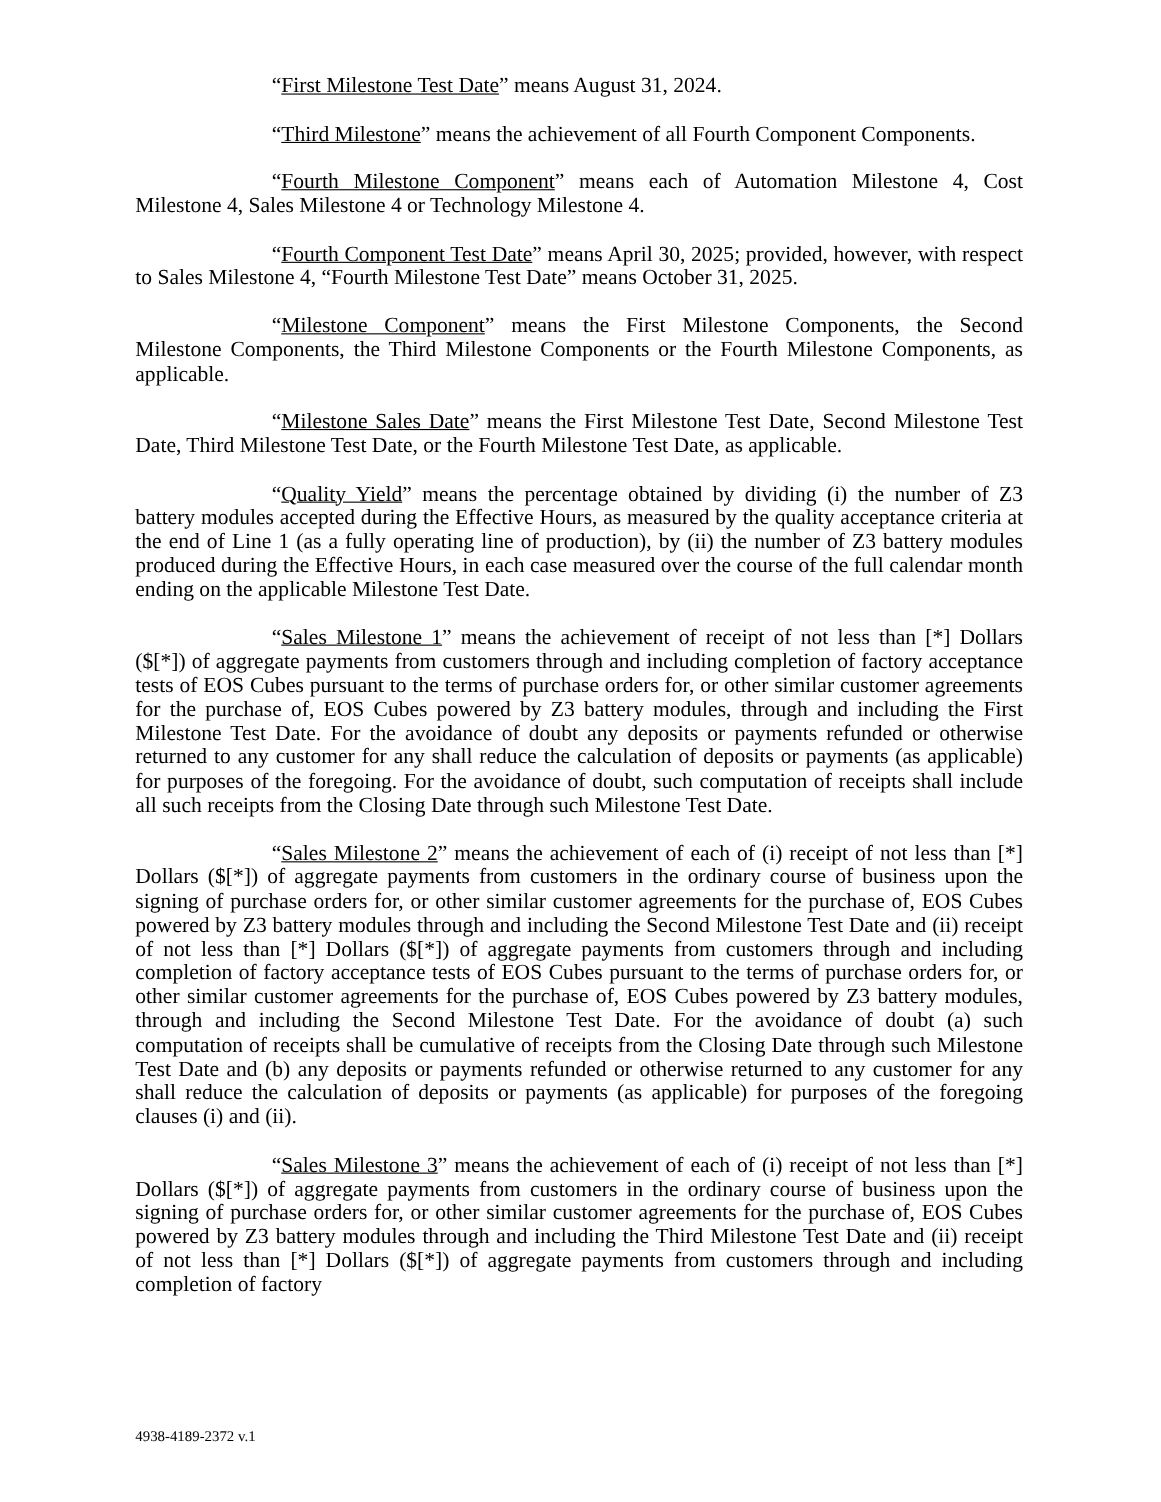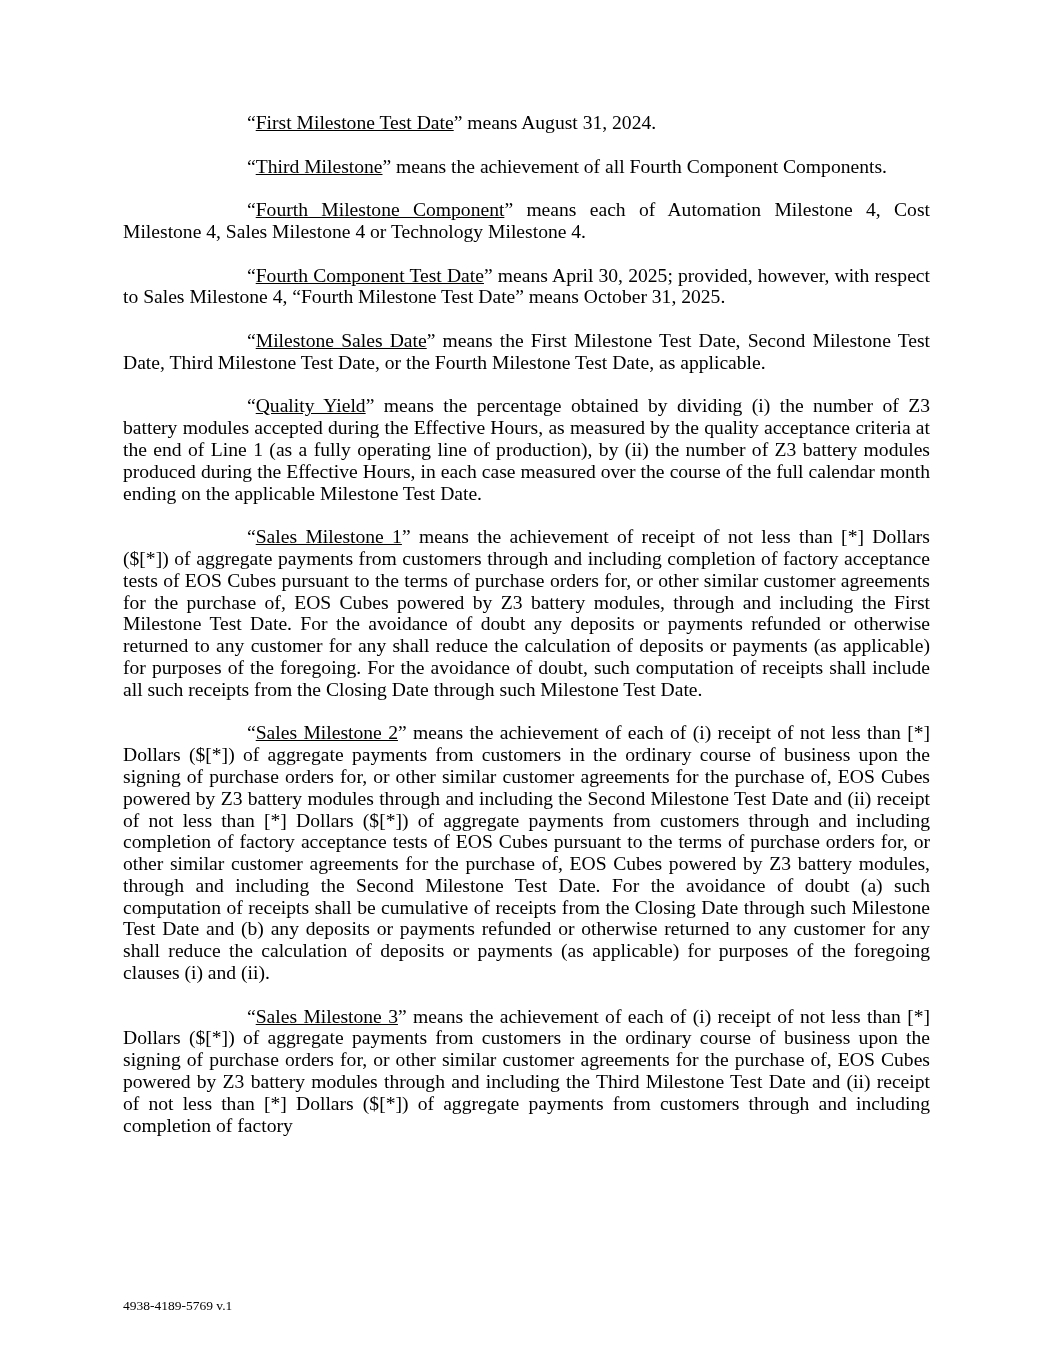--- a/index.html
+++ b/index.html
@@ -6,21 +6,21 @@
   html, body { background: #ffffff; }
   .page {
     position: relative;
     width: 1055px;
     height: 1333px;
     background: #ffffff;
     color: #000000;
     font-family: "Liberation Serif", "DejaVu Serif", serif;
     font-size: 19.6px;
     line-height: 21.8px;
-    padding: 112px 125px 0 123px;
+    padding: 68px 125px 0 123px;
     overflow: hidden;
   }
   .def-para {
     text-align: justify;
     text-indent: 124px;
     margin-bottom: 21.8px;
   }
   .term { text-decoration: underline; }
   .doc-footer {
     position: absolute;
@@ -37,26 +37,27 @@
 
   <p class="def-para"><span>“</span><span class="term">First Milestone Test Date</span><span>” means August 31, 2024.</span></p>
 
   <p class="def-para"><span>“</span><span class="term">Third Milestone</span><span>” means the achievement of all Fourth Component Components.</span></p>
 
   <p class="def-para"><span>“</span><span class="term">Fourth Milestone Component</span><span>” means each of Automation Milestone 4, Cost Milestone 4, Sales Milestone 4 or Technology Milestone 4.</span></p>
 
   <p class="def-para"><span>“</span><span class="term">Fourth Component Test Date</span><span>” means April 30, 2025; provided, however, with respect to Sales Milestone 4, “Fourth Milestone Test Date” means October 31, 2025.</span></p>
 
 
+  <p class="def-para"><span>“</span><span class="term">Milestone Component</span><span>” means the First Milestone Components, the Second Milestone Components, the Third Milestone Components or the Fourth Milestone Components, as applicable.</span></p>
 
   <p class="def-para"><span>“</span><span class="term">Milestone Sales Date</span><span>” means the First Milestone Test Date, Second Milestone Test Date, Third Milestone Test Date, or the Fourth Milestone Test Date, as applicable.</span></p>
 
   <p class="def-para"><span>“</span><span class="term">Quality Yield</span><span>” means the percentage obtained by dividing (i) the number of Z3 battery modules accepted during the Effective Hours, as measured by the quality acceptance criteria at the end of Line 1 (as a fully operating line of production), by (ii) the number of Z3 battery modules produced during the Effective Hours, in each case measured over the course of the full calendar month ending on the applicable Milestone Test Date.</span></p>
 
   <p class="def-para"><span>“</span><span class="term">Sales Milestone 1</span><span>” means the achievement of receipt of not less than [*] Dollars ($[*]) of aggregate payments from customers through and including completion of factory acceptance tests of EOS Cubes pursuant to the terms of purchase orders for, or other similar customer agreements for the purchase of, EOS Cubes powered by Z3 battery modules, through and including the First Milestone Test Date.  For the avoidance of doubt any deposits or payments refunded or otherwise returned to any customer for any shall reduce the calculation of deposits or payments (as applicable) for purposes of the foregoing.  For the avoidance of doubt, such computation of receipts shall include all such receipts from the Closing Date through such Milestone Test Date.</span></p>
 
   <p class="def-para"><span>“</span><span class="term">Sales Milestone 2</span><span>” means the achievement of each of (i) receipt of not less than [*] Dollars ($[*]) of aggregate payments from customers in the ordinary course of business upon the signing of purchase orders for, or other similar customer agreements for the purchase of, EOS Cubes powered by Z3 battery modules through and including the Second Milestone Test Date and (ii) receipt of not less than [*] Dollars ($[*]) of aggregate payments from customers through and including completion of factory acceptance tests of EOS Cubes pursuant to the terms of purchase orders for, or other similar customer agreements for the purchase of, EOS Cubes powered by Z3 battery modules, through and including the Second Milestone Test Date.  For the avoidance of doubt (a) such computation of receipts shall be cumulative of receipts from the Closing Date through such Milestone Test Date and (b) any deposits or payments refunded or otherwise returned to any customer for any shall reduce the calculation of deposits or payments (as applicable) for purposes of the foregoing clauses (i) and (ii).</span></p>
 
   <p class="def-para"><span>“</span><span class="term">Sales Milestone 3</span><span>” means the achievement of each of (i) receipt of not less than [*] Dollars ($[*]) of aggregate payments from customers in the ordinary course of business upon the signing of purchase orders for, or other similar customer agreements for the purchase of, EOS Cubes powered by Z3 battery modules through and including the Third Milestone Test Date and (ii) receipt of not less than [*] Dollars ($[*]) of aggregate payments from customers through and including completion of factory</span></p>
 
-  <div class="doc-footer">4938-4189-5769 v.1</div>
+  <div class="doc-footer">4938-4189-2372 v.1</div>
 
 </div>
 
 </body></html>

